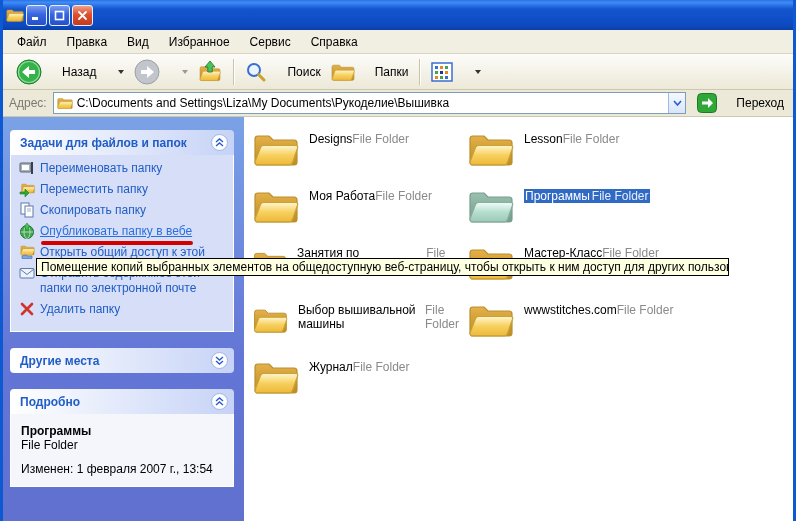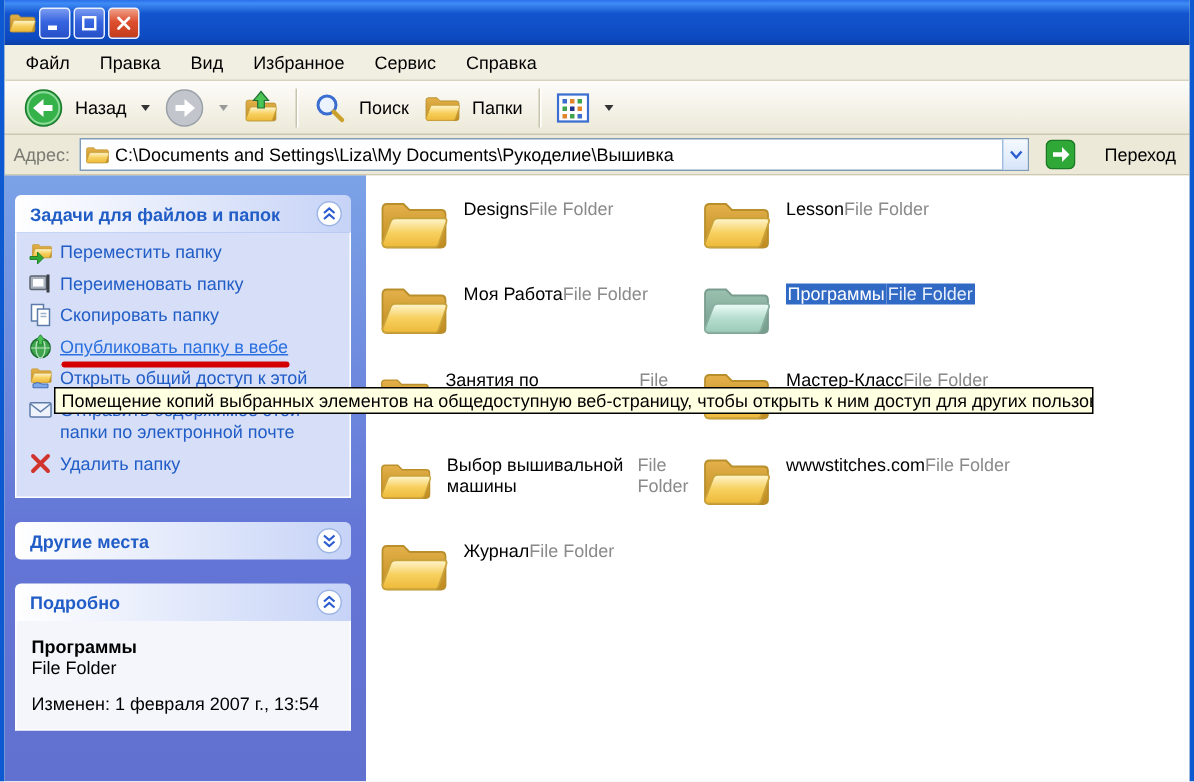--- a/index.html
+++ b/index.html
@@ -20,21 +20,21 @@
 
   
   .menubar { position:absolute; left:0; top:30px; width:790px; height:24px;
     background:#f1efe2; border-bottom:1px solid #d8d4c0; display:flex; align-items:center; padding-left:4px; }
   .menu-item { font-size:12px; color:#000; padding:3px 10px; cursor:default; }
 
   
   .toolbar { position:absolute; left:0; top:54px; width:790px; height:36px;
     background:linear-gradient(180deg,#fdfcf9,#ece9d8); border-bottom:1px solid #cdc8b2;
     display:flex; align-items:center; padding-left:8px; }
-  .tbtn { display:flex; align-items:center; gap:8px; padding:2px 5px; font-size:12px; color:#000; }
+  .tbtn { display:flex; align-items:center; gap:20px; padding:2px 5px; font-size:12px; color:#000; }
   .caret { width:0; height:0; border-left:3px solid transparent; border-right:3px solid transparent;
     border-top:4px solid #333; margin-left:2px; }
   .caret.gray { border-top-color:#9a9a9a; }
   .tsep { width:1px; height:26px; background:#c9c4ae; margin:0 6px; box-shadow:1px 0 0 #fff; }
 
   
   .addressbar { position:absolute; left:0; top:90px; width:790px; height:27px;
     background:#ece9d8; border-bottom:1px solid #cdc8b2; display:flex; align-items:center; padding:0 6px; }
   .addr-label { font-size:12px; color:#7a7a72; margin-right:6px; }
   .combo { flex:1; height:22px; background:#fff; border:1px solid #7f9db9;
@@ -257,30 +257,30 @@
           <span class="chev-btn">
             <svg width="9" height="9" viewBox="0 0 9 9">
                 <path d="M1 4 L4.5 1 L8 4 M1 8 L4.5 5 L8 8" fill="none" stroke="#2a5bd0" stroke-width="1.4"></path>
               </svg>
           </span>
         </div>
         <div class="panel-body">
 
             <div class="task-item">
               <svg class="ticon" width="16" height="16">
+                <use href="#task-rename-icon"></use>
+              </svg>
+              <span class="task-label">Переименовать папку</span>
+            </div>
+
+            <div class="task-item">
+              <svg class="ticon" width="16" height="16">
                 <use href="#task-move-icon"></use>
               </svg>
               <span class="task-label">Переместить папку</span>
-            </div>
-
-            <div class="task-item">
-              <svg class="ticon" width="16" height="16">
-                <use href="#task-rename-icon"></use>
-              </svg>
-              <span class="task-label">Переименовать папку</span>
             </div>
 
             <div class="task-item">
               <svg class="ticon" width="16" height="16">
                 <use href="#task-copy-icon"></use>
               </svg>
               <span class="task-label">Скопировать папку</span>
             </div>
 
             <div class="task-item hovered">

